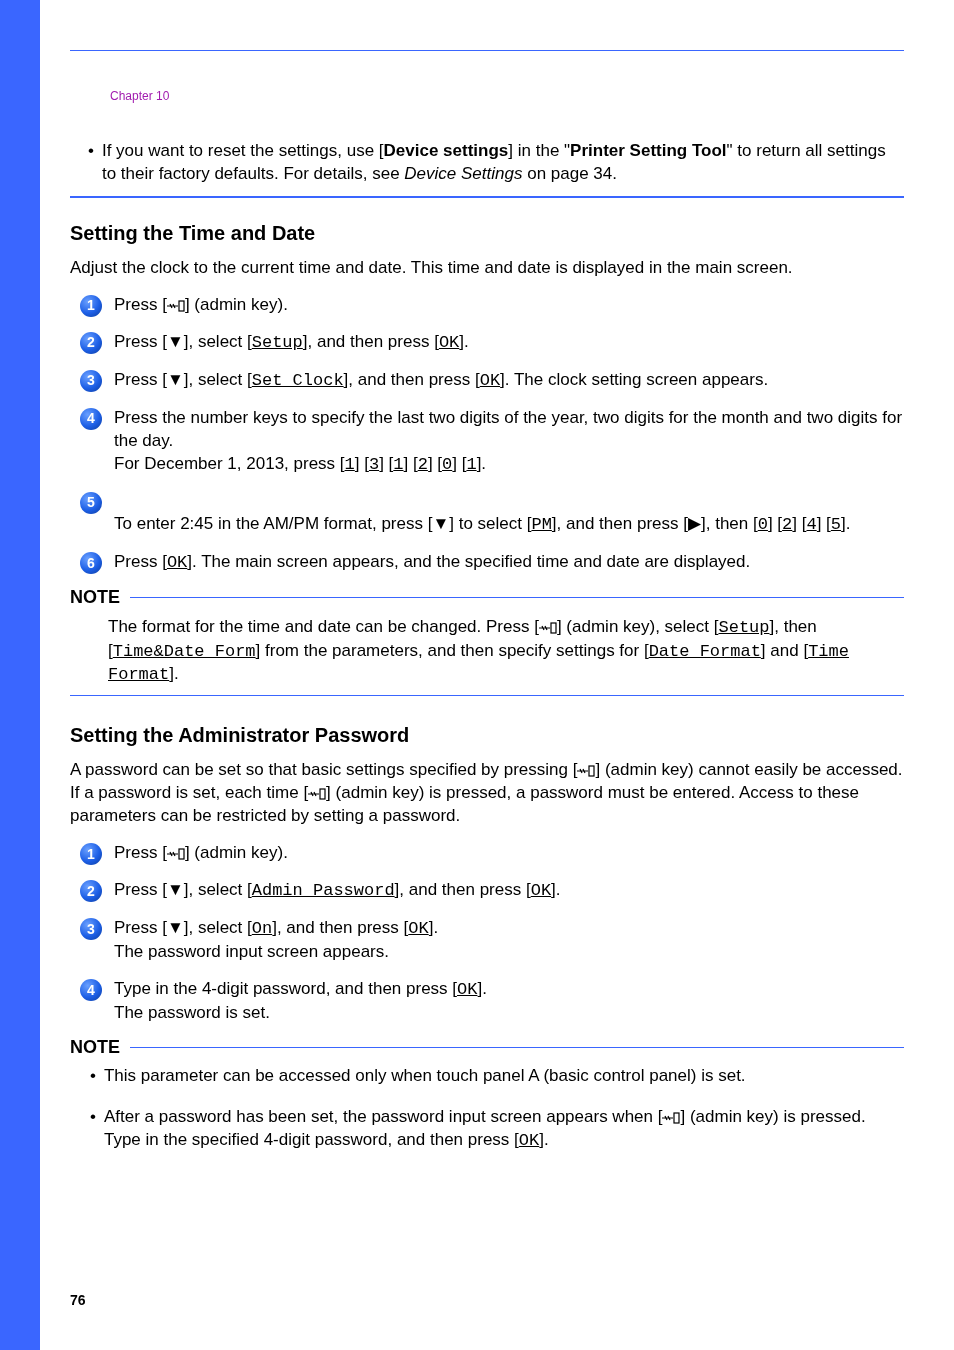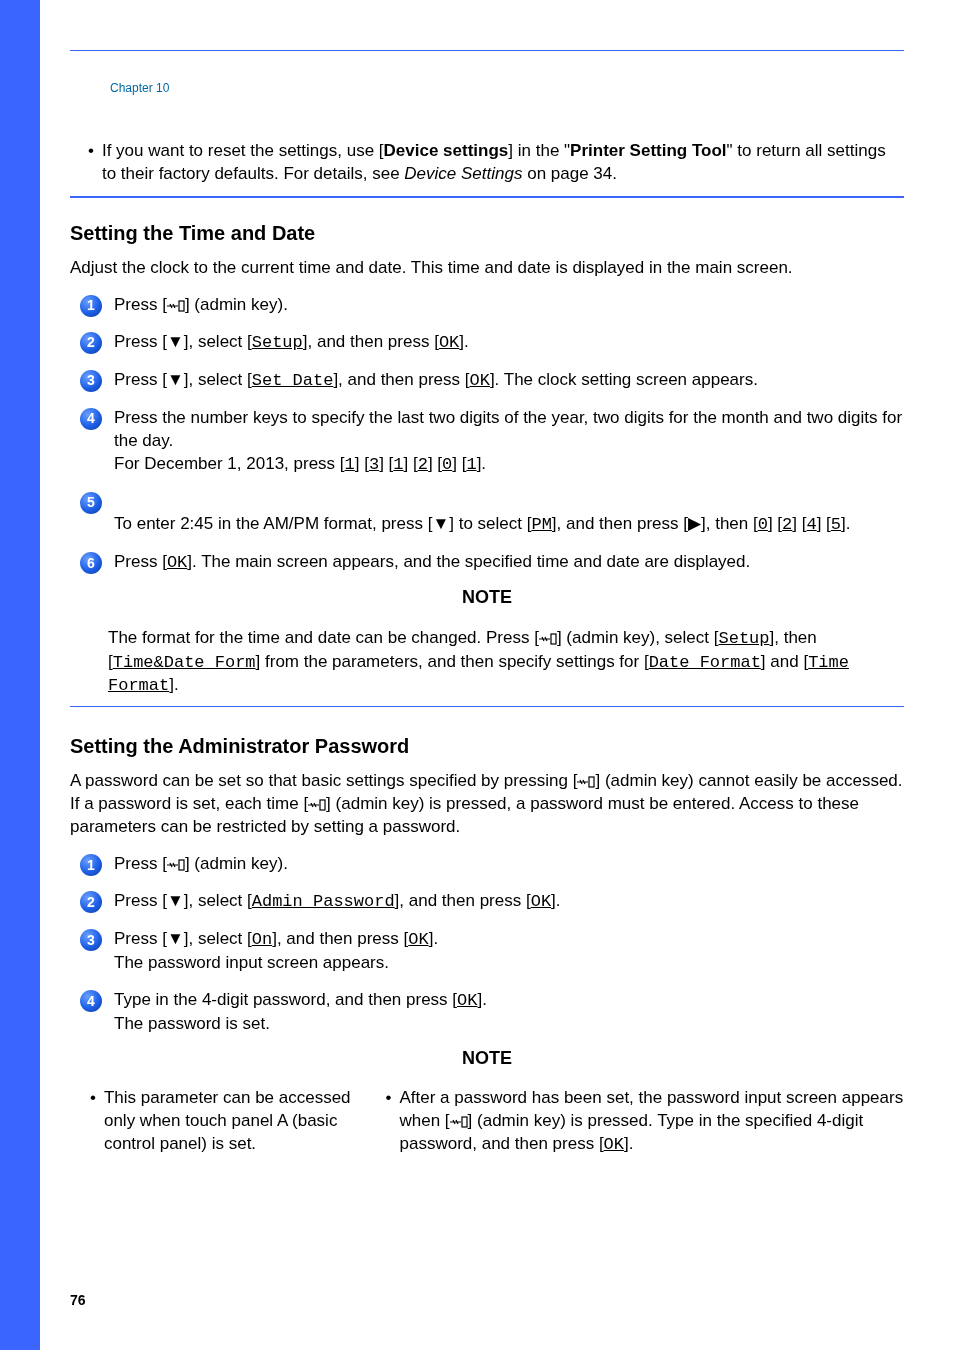--- a/index.html
+++ b/index.html
@@ -22,23 +22,23 @@
   }
   .top-rule {
     position: absolute;
     left: 70px; right: 50px;
     top: 50px;
     border-top: 1px solid #3a66ff;
   }
   .chapter {
     position: absolute;
     left: 110px;
-    top: 80px;
+    top: 88px;
     font-size: 12px;
-    color: #0369a1;
+    color: #a21caf;
   }
   .content {
     position: absolute;
     left: 70px;
     right: 50px;
     top: 140px;
   }
   .bullet-row {
     display: flex;
     gap: 8px;
@@ -84,40 +84,40 @@
   }
   code, .mono {
     font-family: "Courier New", Courier, monospace;
     text-decoration: underline;
   }
   .note-head {
     display: flex;
     align-items: center;
     gap: 10px;
     margin-top: 10px;
-    flex-direction: column;
   }
   .note-label {
     font-weight: bold;
     font-size: 18px;
   }
   .note-line {
     flex: 1 1 auto;
     border-top: 1px solid #3a66ff;
     height: 0;
   }
   .note-body {
     margin-left: 38px;
     margin-top: 6px;
     margin-bottom: 6px;
   }
   .note-list {
     margin-left: 20px;
     margin-top: 6px;
     display: flex;
+    flex-direction: column;
     gap: 18px;
   }
   .note-list .bullet-row {
     padding-left: 0;
   }
   hr.sep-full {
     border: none;
     border-top: 1px solid #3a66ff;
     margin: 8px 0 0 0;
   }
@@ -172,21 +172,21 @@
     <div class="step">
       <div class="step-num">2</div>
       <div class="step-body">
         <span>Press [▼], select [</span><span class="mono">Setup</span><span>], and then press [</span><span class="mono">OK</span><span>].</span>
       </div>
     </div>
 
     <div class="step">
       <div class="step-num">3</div>
       <div class="step-body">
-        <span>Press [▼], select [</span><span class="mono">Set Date</span><span>], and then press [</span><span class="mono">OK</span><span>]. The clock setting screen appears.</span>
+        <span>Press [▼], select [</span><span class="mono">Set Clock</span><span>], and then press [</span><span class="mono">OK</span><span>]. The clock setting screen appears.</span>
       </div>
     </div>
 
     <div class="step">
       <div class="step-num">4</div>
       <div class="step-body">
         <span>Press the number keys to specify the last two digits of the year, two digits for the month and two digits for the day.</span><br>
         <span>For December 1, 2013, press [</span><span class="mono">1</span>] [<span class="mono">3</span>] [<span class="mono">1</span>] [<span class="mono">2</span>] [<span class="mono">0</span>] [<span class="mono">1</span><span>].</span>
       </div>
     </div>

